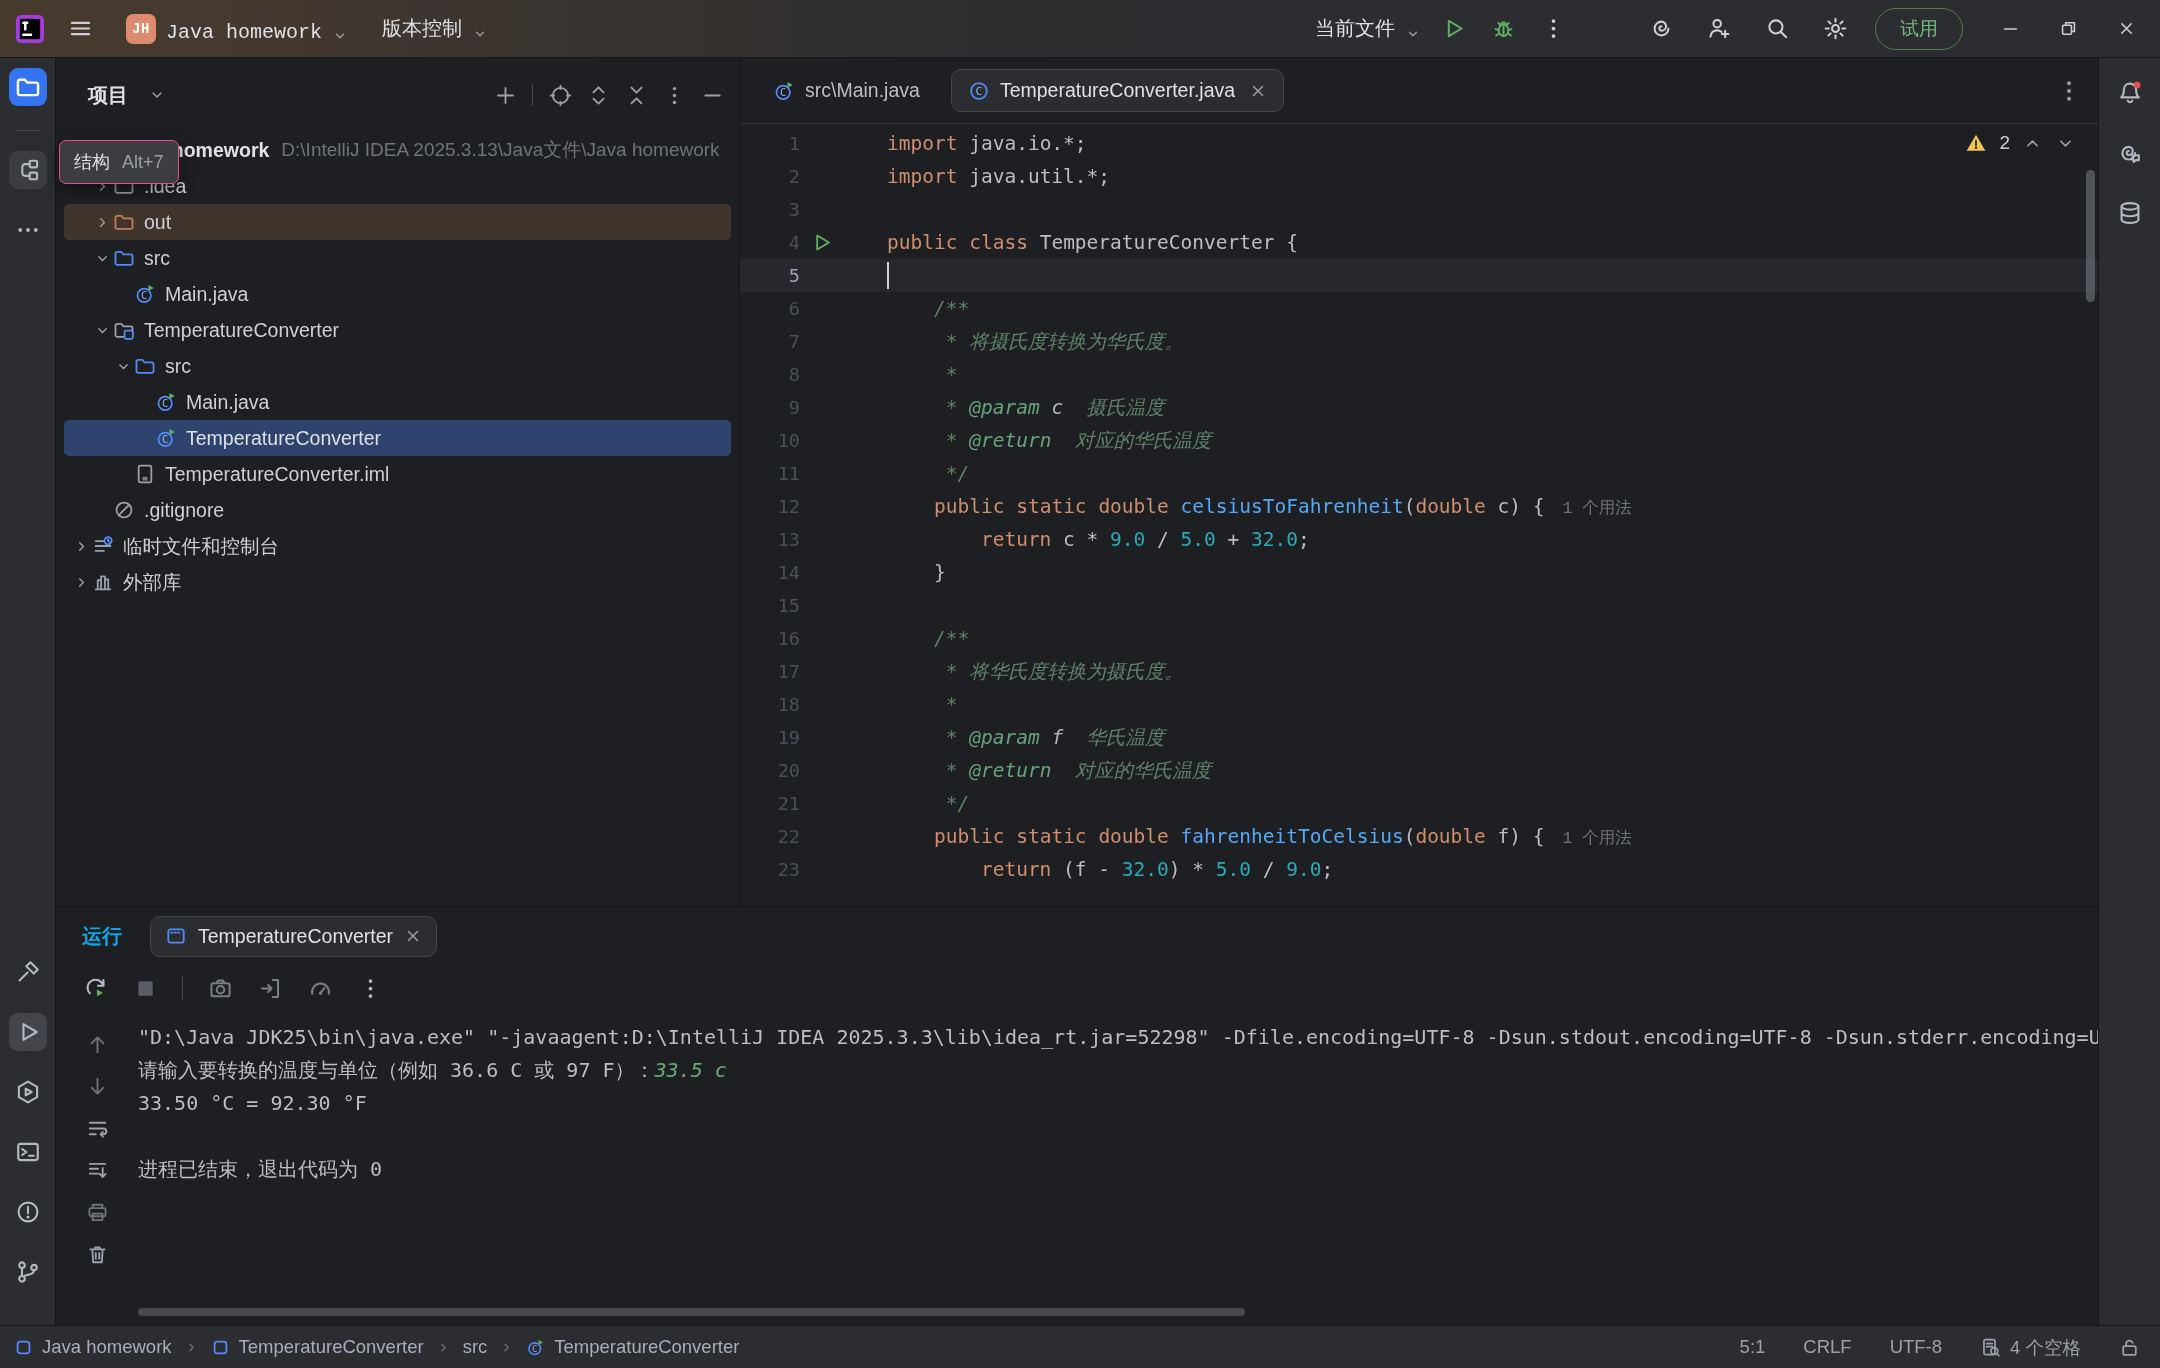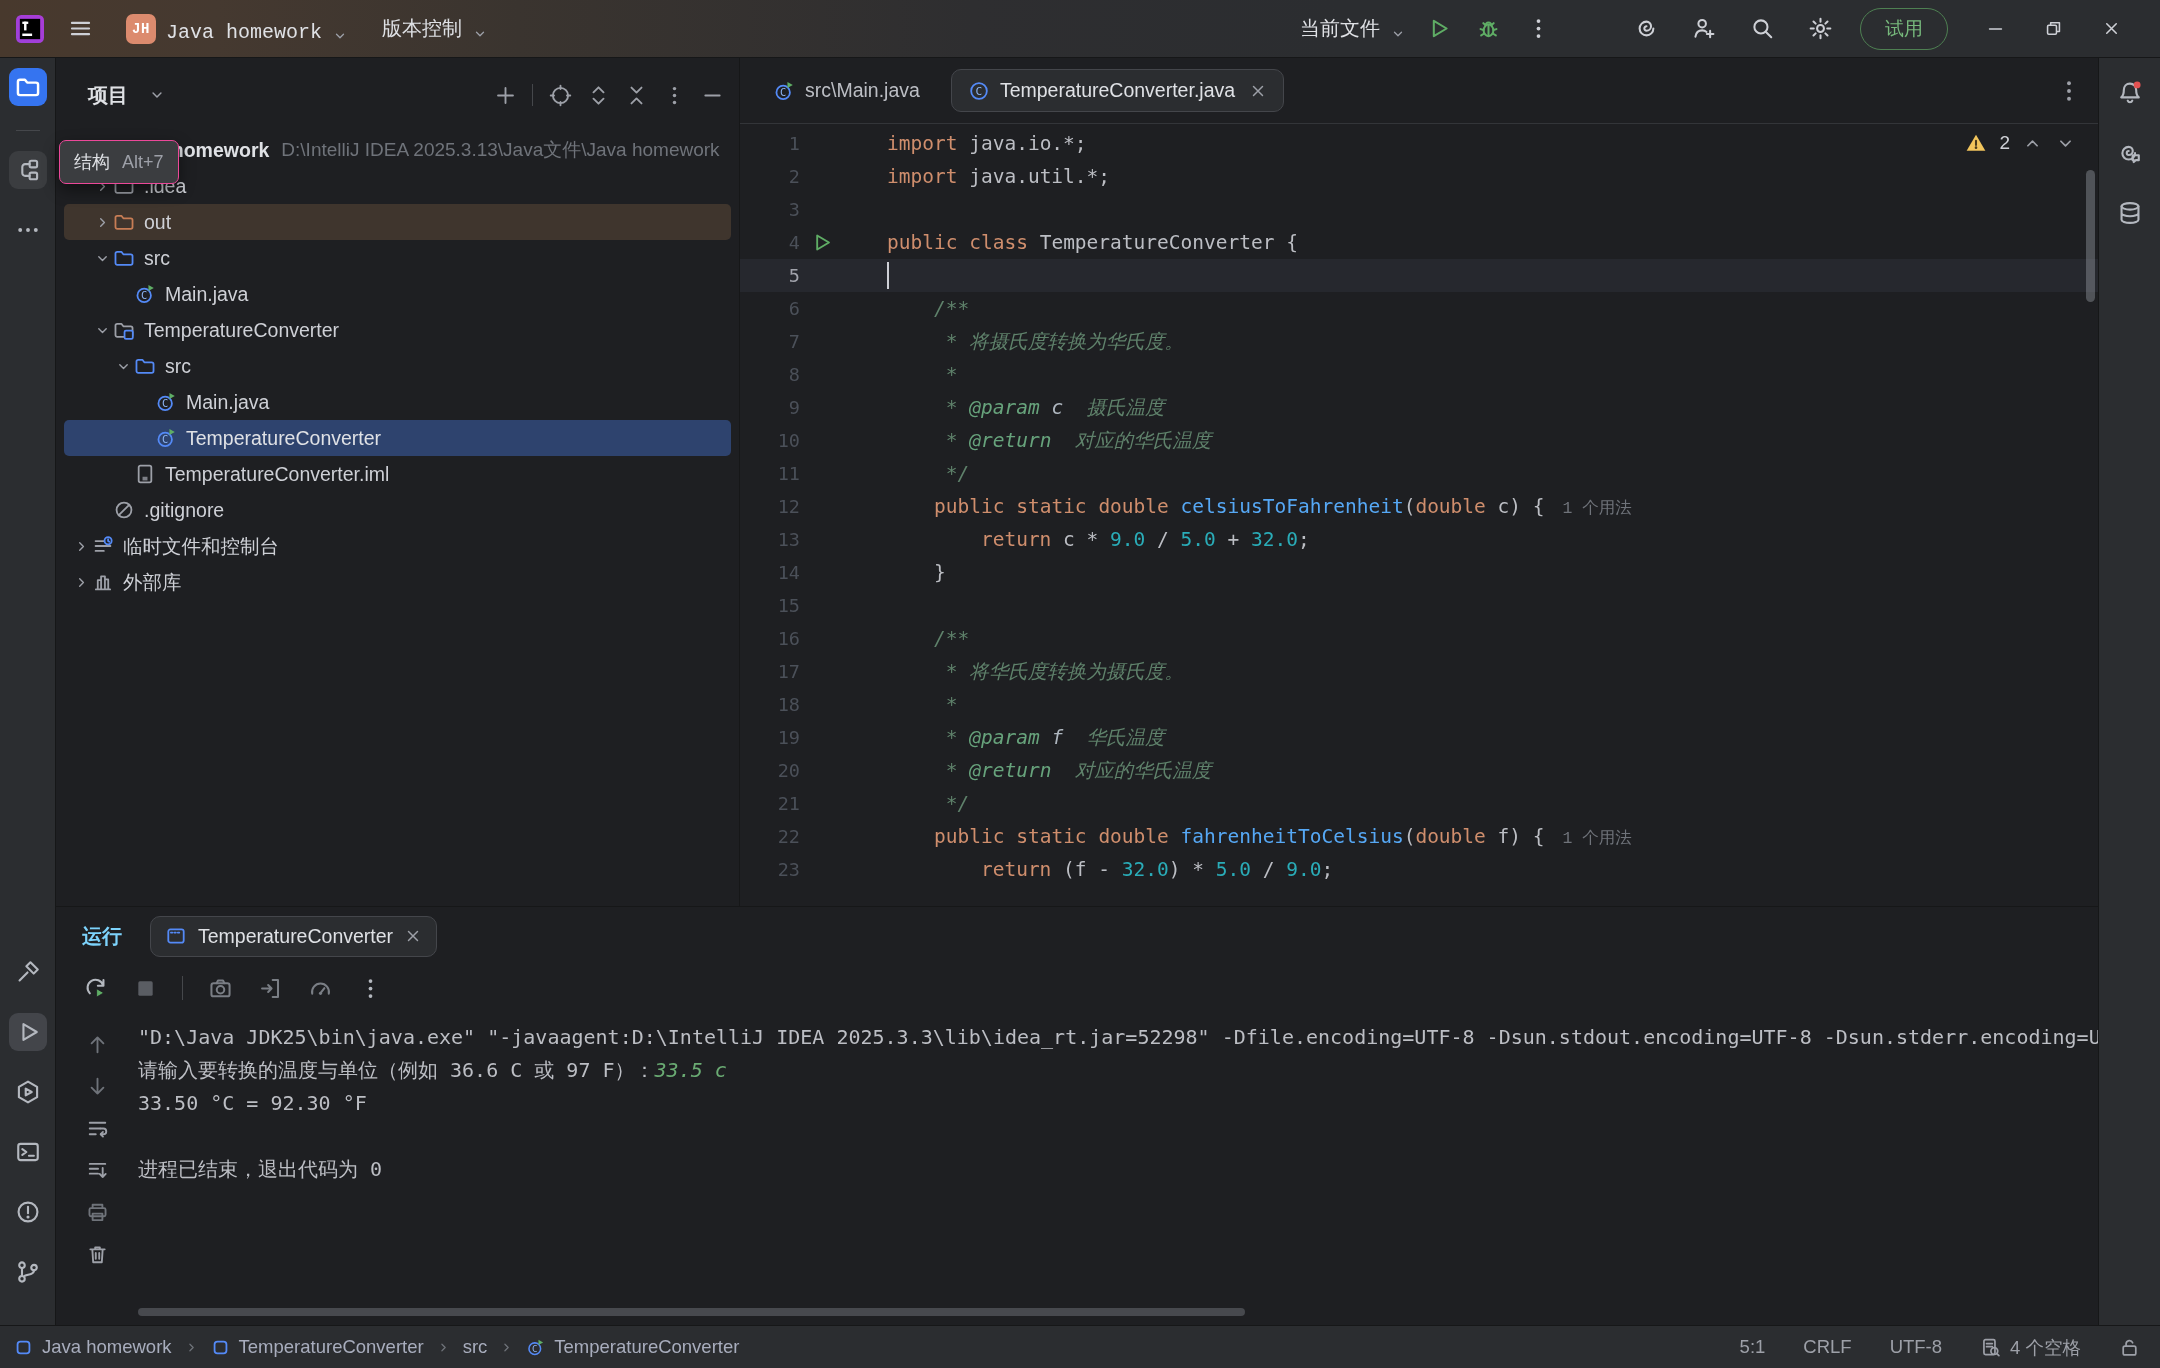--- a/index.html
+++ b/index.html
@@ -12,21 +12,21 @@
 
   
   #titlebar { position:absolute; left:0; top:0; width:2160px; height:58px;
     background:linear-gradient(90deg,#48392D 0%,#453930 10%,#3A342F 24%,#2E2E30 45%,#2B2D30 62%,#2B2D30 100%);
     display:flex; align-items:center; border-bottom:1px solid #161718; }
   .tb-left { display:flex; align-items:center; gap:14px; padding-left:16px; }
   .tb-btn { display:flex; align-items:flex-end; gap:10px; background:transparent; border:none; color:#DFE1E5;
     font-size:20px; font-family:Liberation Mono, monospace; padding:8px 10px; border-radius:8px; cursor:default; }
   .avatar { width:30px; height:30px; border-radius:7px; background:#DC8B6E; color:#FFF; font-size:14px; font-weight:700;
     display:flex; align-items:center; justify-content:center; letter-spacing:.5px; }
-  .tb-right { margin-left:auto; display:flex; align-items:center; padding-right:20px; }
+  .tb-right { margin-left:auto; display:flex; align-items:center; padding-right:5px; }
   .tb-icon-btn { width:44px; height:44px; border:none; background:transparent; color:#CED0D6; border-radius:9px;
     display:flex; align-items:center; justify-content:center; }
   .tb-icon-btn .icon { width:25px; height:25px; }
   .tb-icon-btn.green { color:#5FAD65; }
   .tb-group-gap { width:64px; }
   .trial { border:1.5px solid #4E8052; color:#77B97C; border-radius:999px; padding:7px 24px; font-size:19px;
     background:transparent; margin:0 18px; font-family:inherit; }
   .win-btn { width:58px; height:57px; border:none; background:transparent; color:#CED0D6;
     display:flex; align-items:center; justify-content:center; }
   .win-btn .icon { width:19px; height:19px; }
@@ -101,21 +101,21 @@
   .caret { position:absolute; left:147px; top:3px; width:2px; height:27px; background:#CED0D6; }
   .inspections { position:absolute; top:74px; right:22px; display:flex; align-items:center; gap:12px;
     font-size:19px; color:#CED0D6; }
   .inspections .icon { width:21px; height:21px; color:#9DA0A8; }
   .inspections .warn { width:22px; height:22px; }
   .vscroll { position:absolute; right:3px; top:112px; width:9px; height:132px; border-radius:5px; background:rgba(163,168,176,.38); }
 
   
   #run { position:absolute; left:56px; top:906px; right:62px; height:419px; background:#1E1F22; border-top:1px solid #161718; }
   .run-header { height:58px; display:flex; align-items:center; padding-left:26px; gap:28px; }
-  .run-title { font-size:20px; font-weight:700; color:#7dd3fc; }
+  .run-title { font-size:20px; font-weight:700; color:#0ea5e9; }
   .run-tab { display:flex; align-items:center; gap:11px; border:1px solid #44464B; background:#2B2D30;
     border-radius:10px; padding:8px 14px; font-size:19.5px; color:#DFE1E5; }
   .run-tab .icon { width:22px; height:22px; }
   .run-tab .tab-close { width:18px; height:18px; color:#9DA0A8; }
   .run-toolbar { height:46px; display:flex; align-items:center; gap:20px; padding-left:24px; }
   .rt-btn { width:30px; height:30px; border:none; background:transparent; color:#B4B8BF; display:flex; align-items:center; justify-content:center; border-radius:6px; }
   .rt-btn .icon { width:25px; height:25px; }
   .rt-btn.dim { color:#7A7E85; }
   .rt-divider { width:1px; height:24px; background:#45474B; margin:0 2px; }
   .run-body { display:flex; height:300px; }

